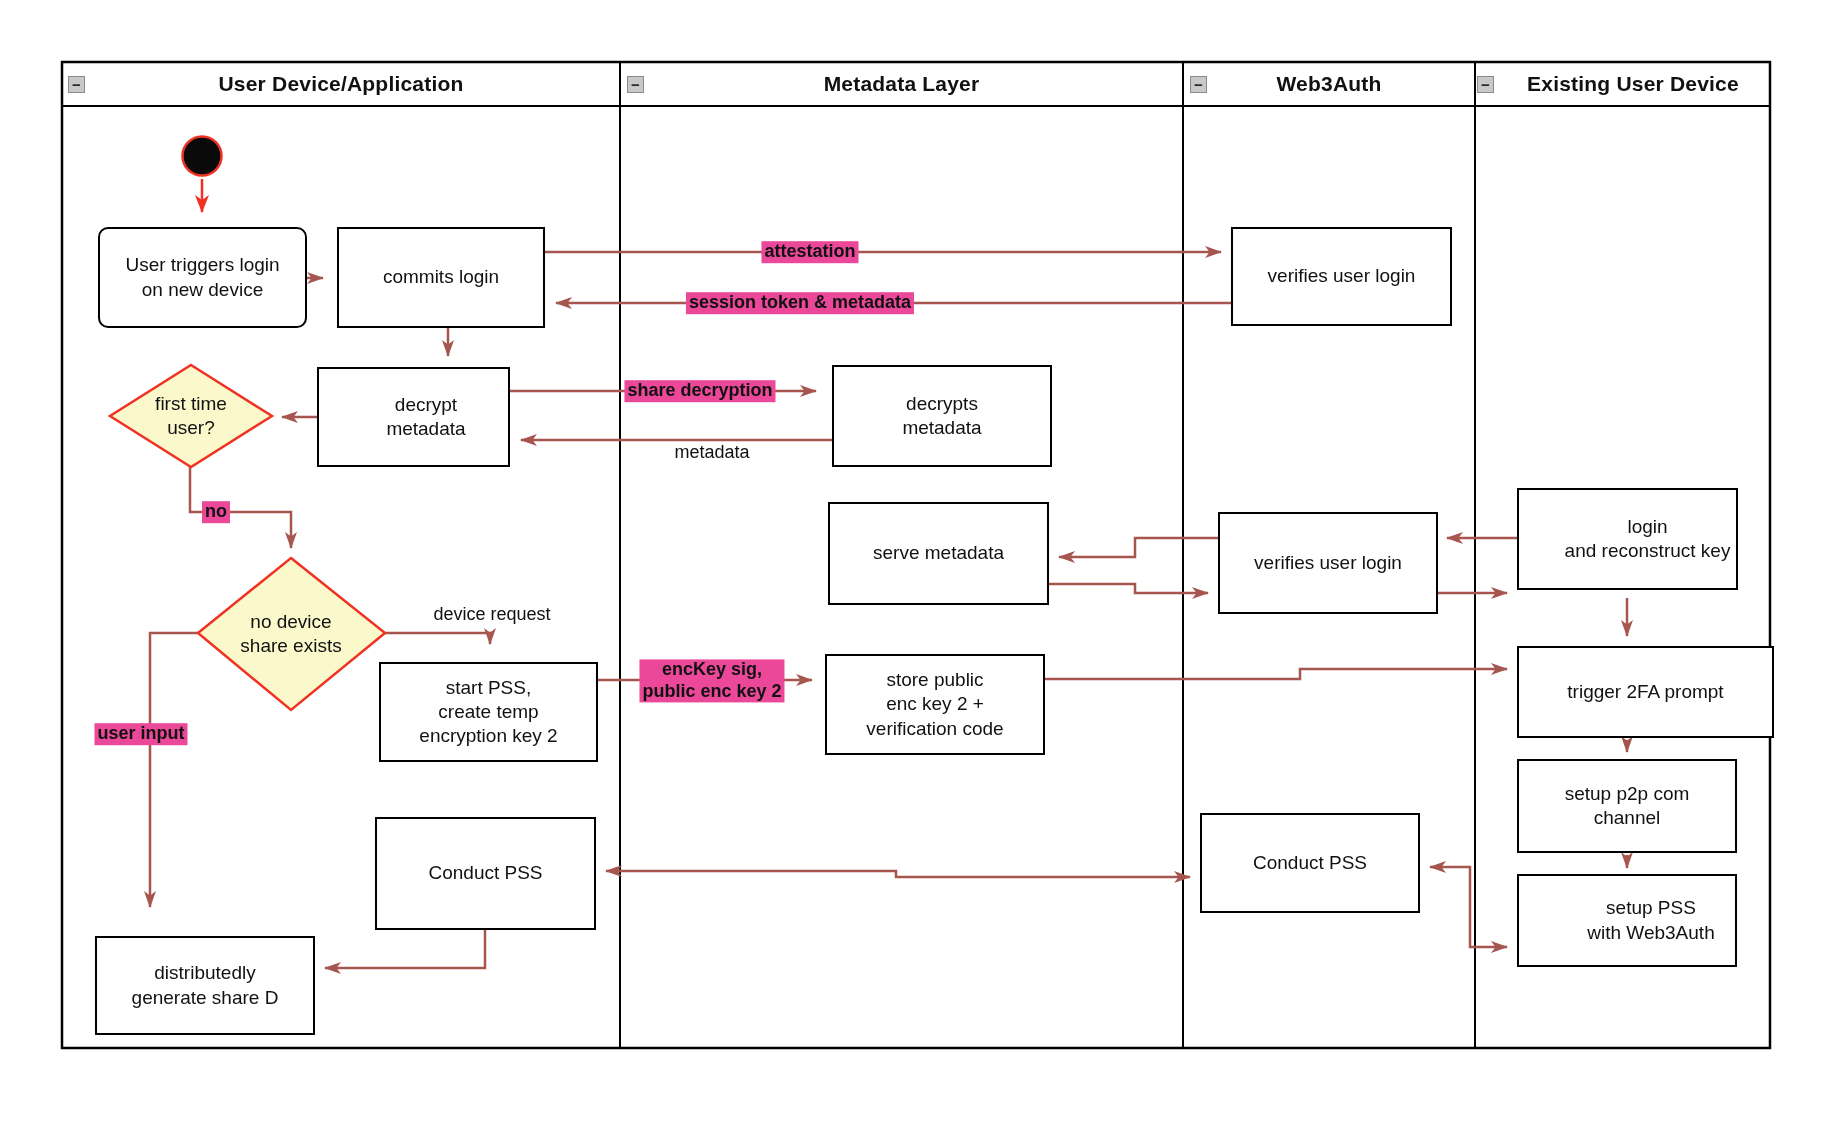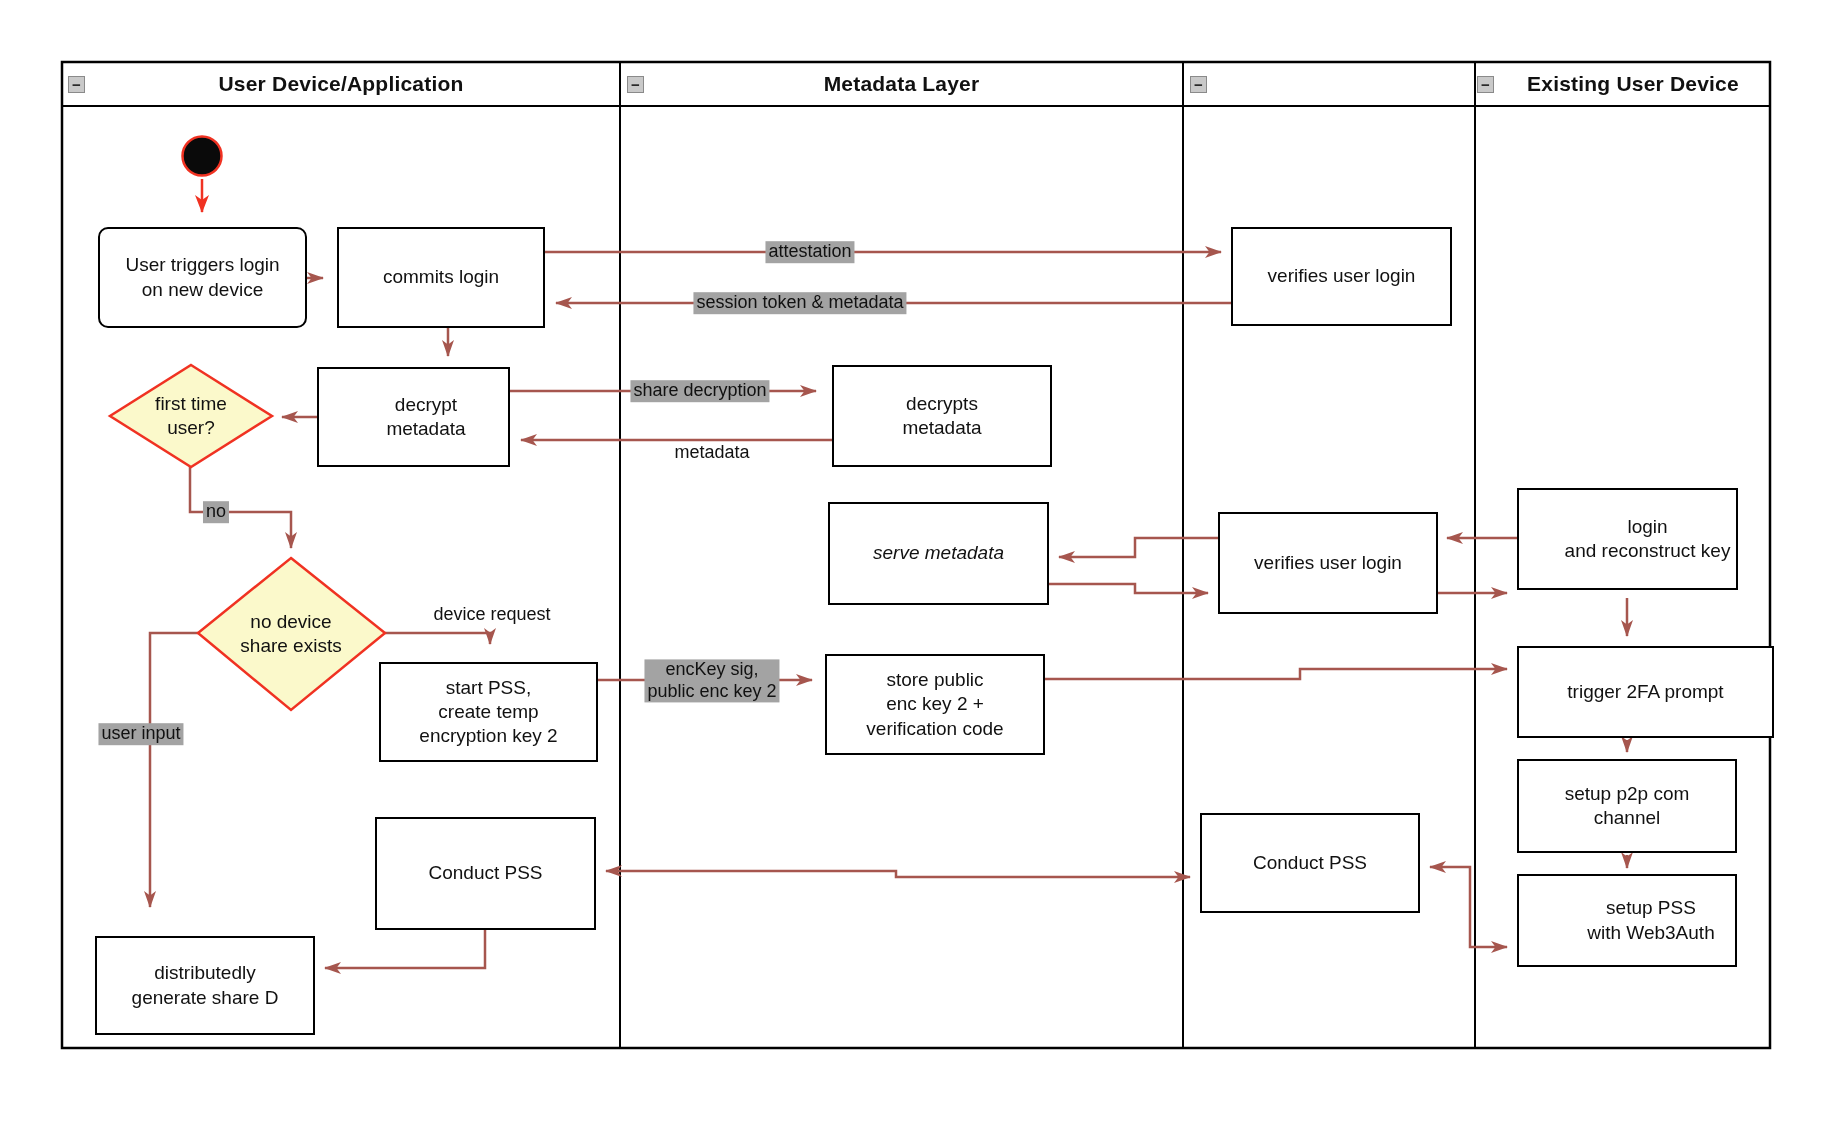--- a/index.html
+++ b/index.html
@@ -15,21 +15,21 @@
   }
   .diamond-label{
     position:absolute;display:flex;align-items:center;justify-content:center;
     text-align:center;font-size:19px;line-height:1.25;white-space:pre-line;z-index:3;
     background:transparent;pointer-events:auto;
   }
   .edge-label{
     position:absolute;transform:translate(-50%,-50%);font-size:18px;line-height:1.2;
     text-align:center;white-space:pre-line;z-index:2;padding:0 3px;
   }
-  .edge-label.bg{background:#a3a3a3;}
+  .edge-label.bg{background:#ec4899;font-weight:bold;}
   .lane-title{
     position:absolute;top:62px;height:44px;display:flex;align-items:center;justify-content:center;
     font-weight:bold;font-size:21px;z-index:3;letter-spacing:0.2px;
   }
   .collapse-btn{
     position:absolute;top:76px;width:17px;height:17px;box-sizing:border-box;
     background:#c9c9c9;border:1px solid #8a8a8a;z-index:4;
     display:flex;align-items:center;justify-content:center;
     font-size:15px;line-height:1;color:#222;font-weight:bold;
   }
@@ -92,31 +92,32 @@
     <polygon points="291,558 385,633 291,710 198,633" fill="#FBF9CB" stroke="#F03222" stroke-width="2.5"></polygon>
   </svg>
 
   <div class="collapse-btn" style="left:68px;">−</div>
   <div class="collapse-btn" style="left:627px;">−</div>
   <div class="collapse-btn" style="left:1190px;">−</div>
   <div class="collapse-btn" style="left:1477px;">−</div>
 
   <div class="lane-title" style="left:62px;width:558px;">User Device/Application</div>
   <div class="lane-title" style="left:620px;width:563px;">Metadata Layer</div>
+  <div class="lane-title" style="left:1183px;width:292px;">Web3Auth</div>
   <div class="lane-title" style="left:1496px;width:274px;">Existing User Device</div>
 
   <div class="node" style="left:98px;top:227px;width:209px;height:101px;border-radius:10px;">User triggers login
 on new device</div>
   <div class="node" style="left:337px;top:227px;width:208px;height:101px;">commits login</div>
   <div class="node" style="left:1231px;top:227px;width:221px;height:99px;">verifies user login</div>
   <div class="node" style="left:317px;top:367px;width:193px;height:100px;padding-left:25px;">decrypt
 metadata</div>
   <div class="node" style="left:832px;top:365px;width:220px;height:102px;">decrypts
 metadata</div>
-  <div class="node" style="left:828px;top:502px;width:221px;height:103px;font-style:italic;">serve metadata</div>
+  <div class="node" style="left:828px;top:502px;width:221px;height:103px;">serve metadata</div>
   <div class="node" style="left:1218px;top:512px;width:220px;height:102px;">verifies user login</div>
   <div class="node" style="left:1517px;top:488px;width:221px;height:102px;padding-left:40px;">login
 and reconstruct key</div>
   <div class="node" style="left:379px;top:654px;width:219px;height:100px;margin-top:8px;">start PSS,
 create temp
 encryption key 2</div>
   <div class="node" style="left:825px;top:654px;width:220px;height:101px;">store public
 enc key 2 +
 verification code</div>
   <div class="node" style="left:1517px;top:646px;width:257px;height:92px;">trigger 2FA prompt</div>

